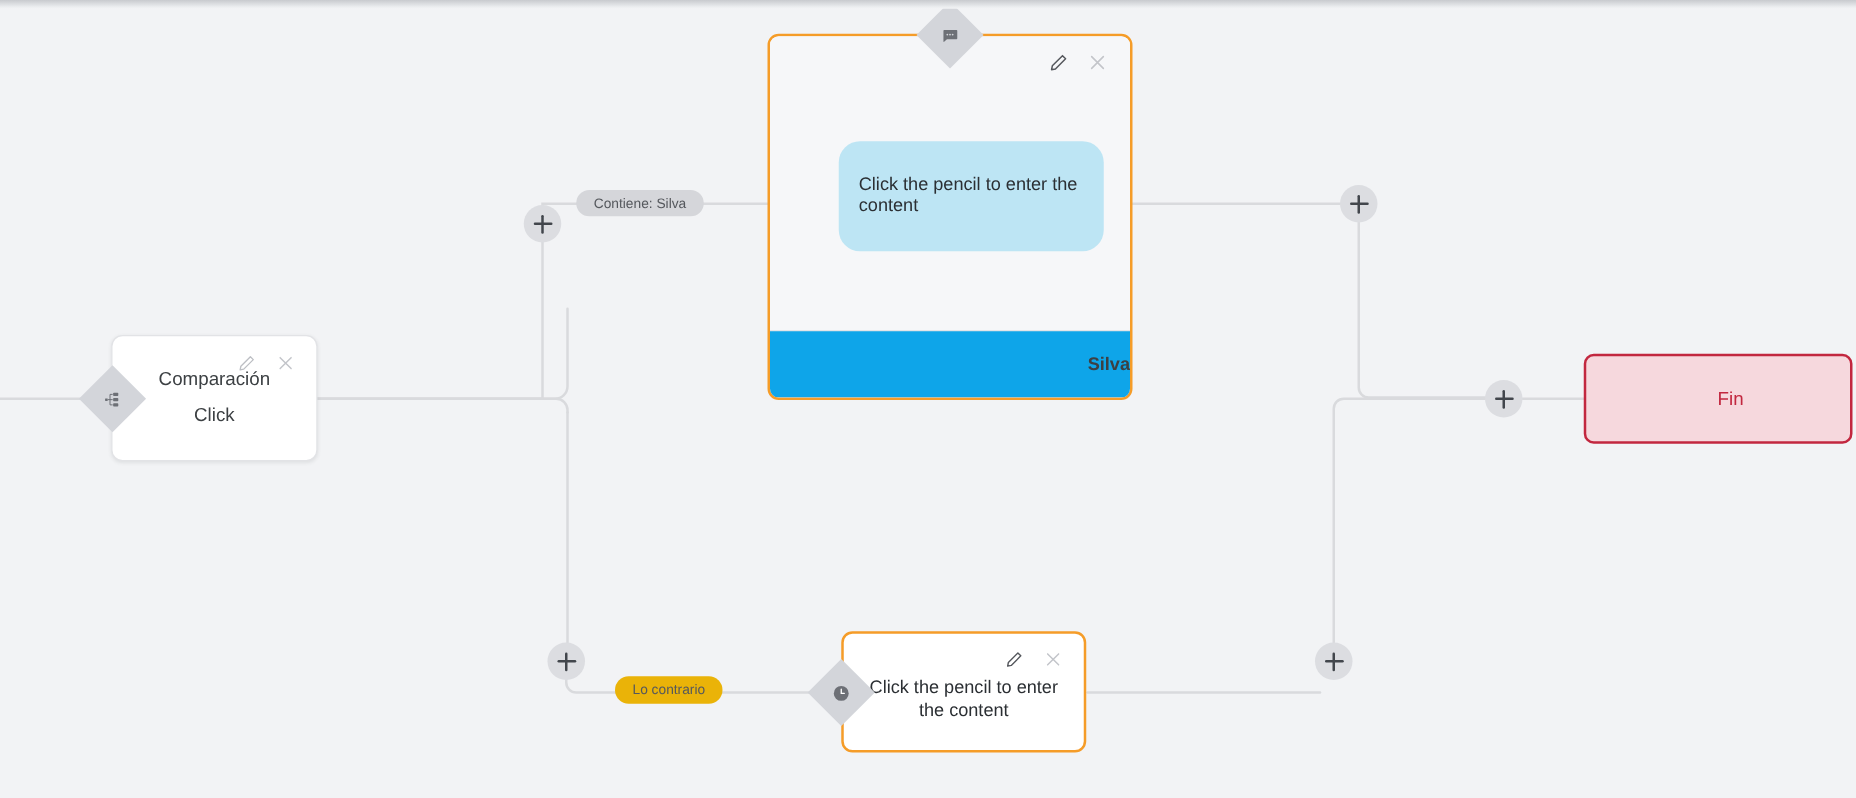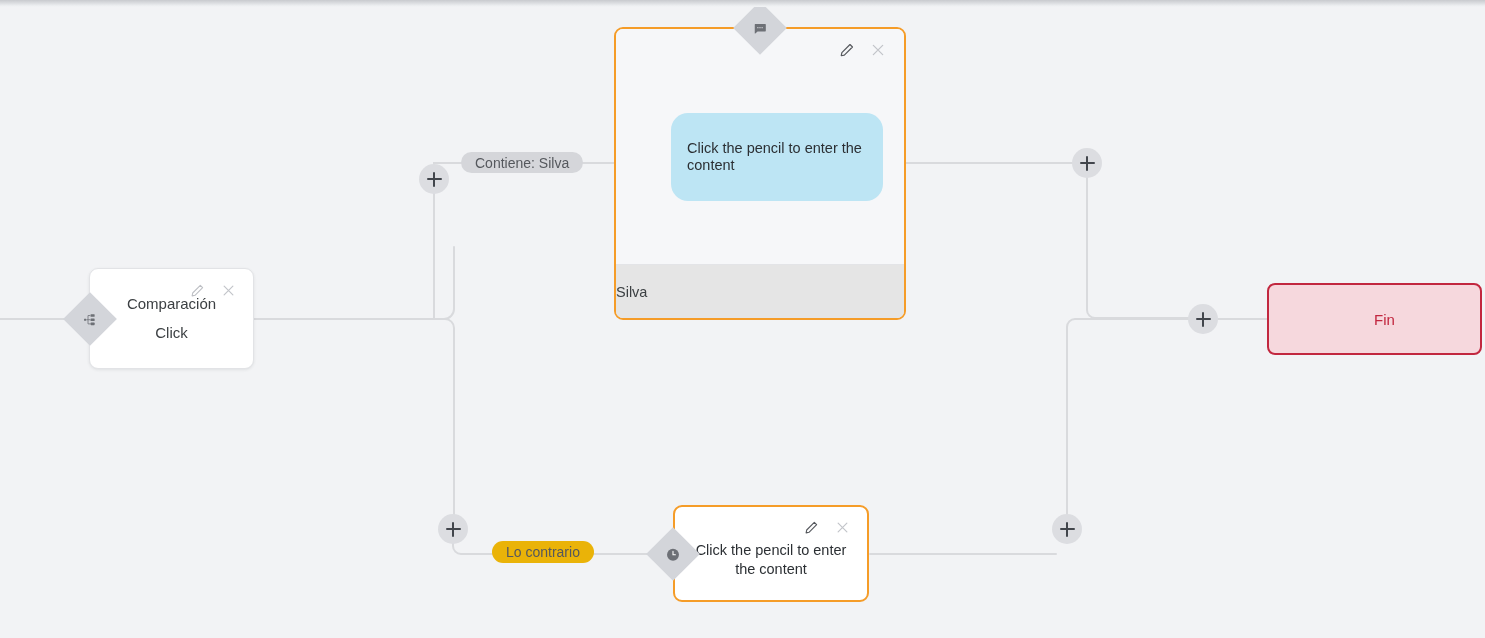--- a/index.html
+++ b/index.html
@@ -97,27 +97,28 @@
     color: #2b2f33;
     font-size: 14.5px;
     line-height: 1.17;
     display: flex;
     align-items: center;
     box-sizing: border-box;
     padding: 0 16px;
   }
   .orange-foot {
     flex: 0 0 auto;
-    background: #e5e5e5;
+    background: #0ea5e9;
     border-top: 1px solid #e3e4e7;
     display: flex;
     align-items: center;
-    justify-content: flex-start;
+    justify-content: flex-end;
     font-size: 14.5px;
     color: #3c4043;
+    font-weight: bold;
   }
   
   .card-orange-sm {
     background: #ffffff;
     border: 2px solid #f59c28;
     border-radius: 9px;
     display: flex;
     align-items: center;
     justify-content: center;
     text-align: center;
@@ -177,21 +178,21 @@
   }
   .plus::before { width: 15px; height: 1.8px; }
   .plus::after  { width: 1.8px; height: 15px; }
   
   .chip {
     position: absolute;
     display: flex;
     align-items: center;
     justify-content: center;
     border-radius: 11px;
-    font-size: 14px;
+    font-size: 11px;
     color: #55585d;
     white-space: nowrap;
     z-index: 22;
     padding: 0 14px;
     height: 21px;
   }
   .chip-grey { background: #d5d6da; }
   .chip-white { background: #eab308; color: #55585d; }
 </style>
 </head>

